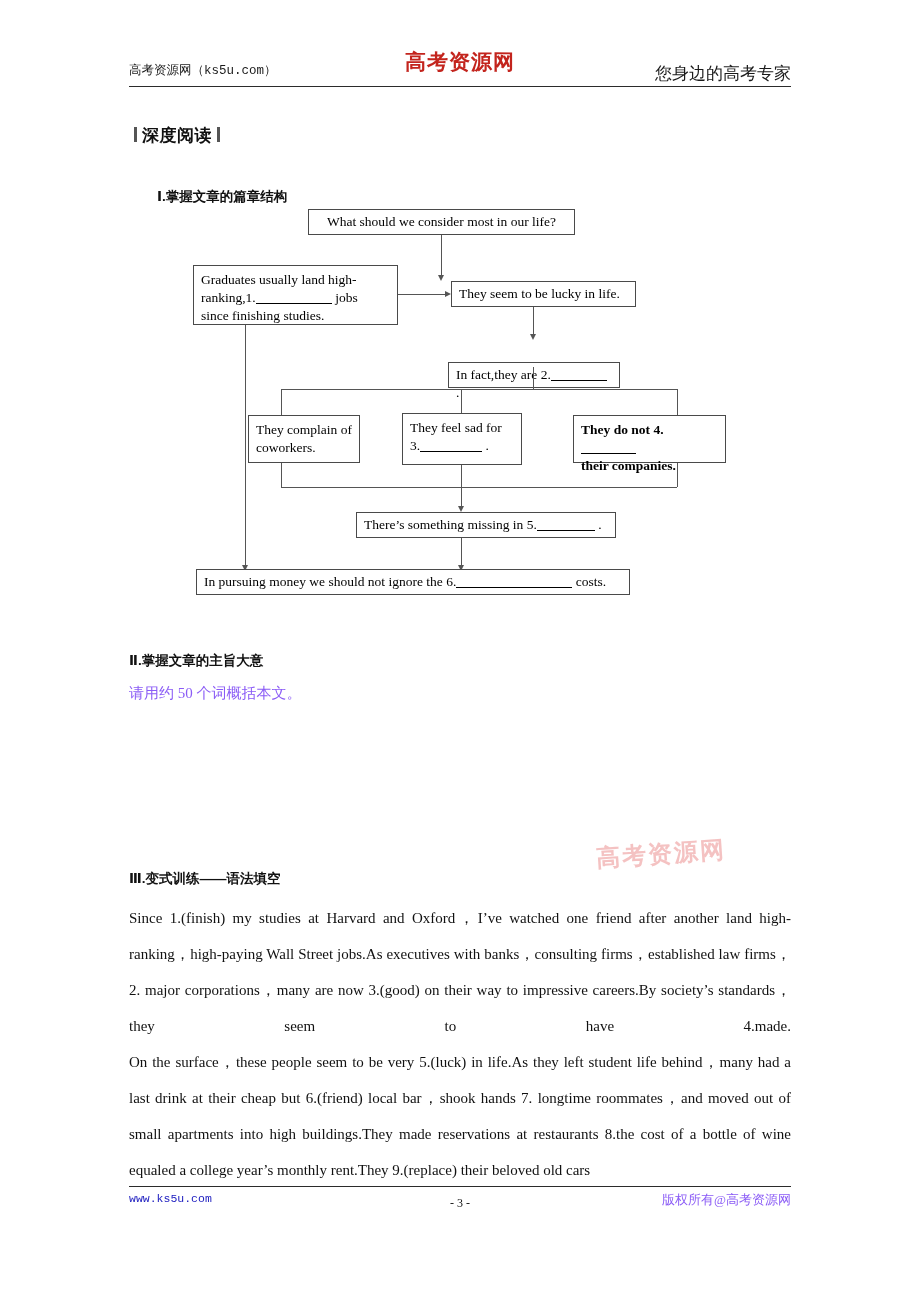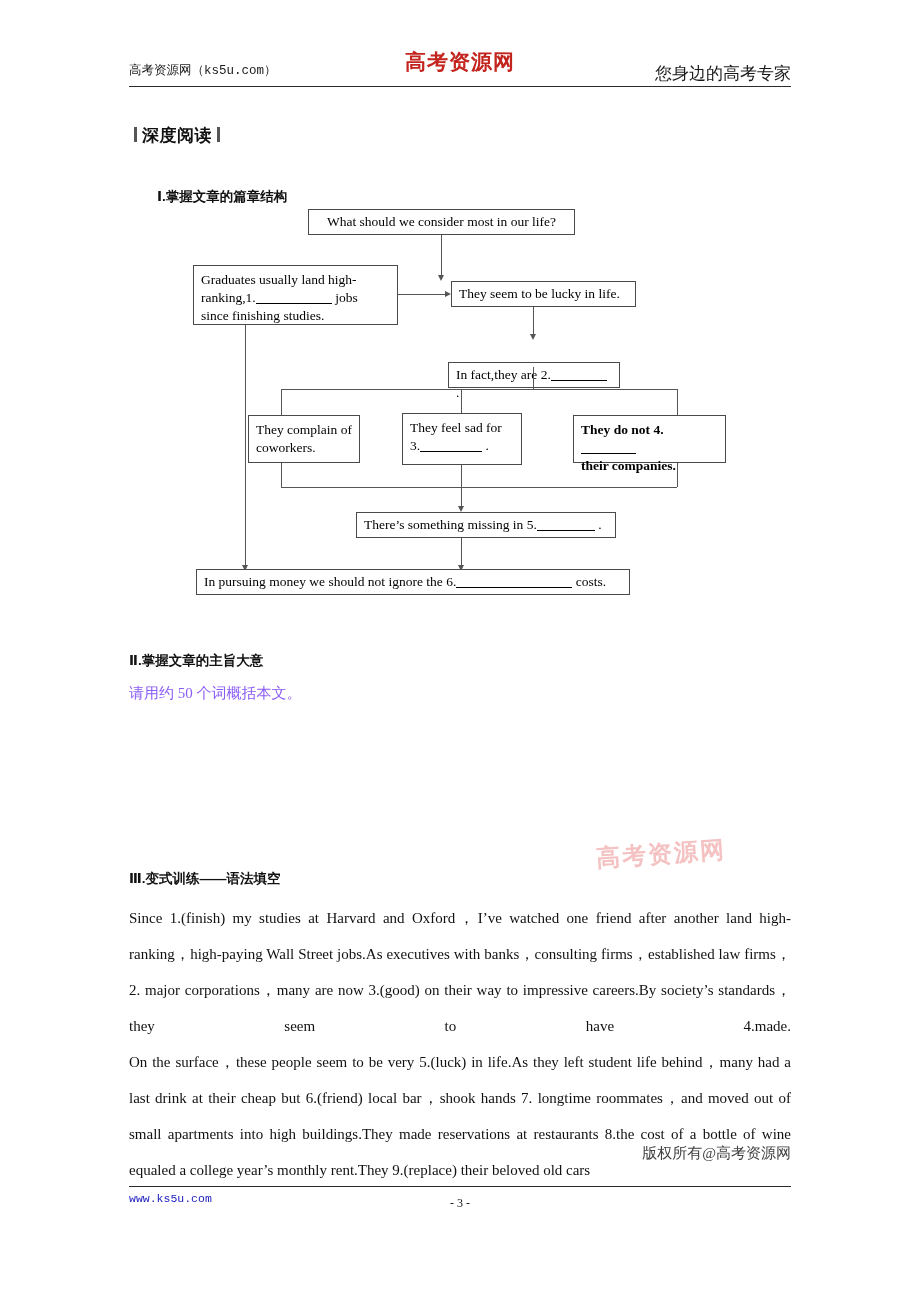--- a/index.html
+++ b/index.html
@@ -177,23 +177,23 @@
   }
   .ftr-center {
     position: absolute;
     left: 0; right: 0; top: 1196px;
     text-align: center;
     font-size: 12px;
     color: #111;
   }
   .ftr-right {
     position: absolute;
-    right: 129px; top: 1144px;
-    font-size: 15px;
-    color: #404040;
+    right: 129px; top: 1191px;
+    font-size: 13px;
+    color: #8b5cf6;
     white-space: nowrap;
   }
 </style>
 </head>
 <body>
 
 <div class="page">
 
   <div class="hdr-left">高考资源网（ks5u.com）</div>
   <div class="hdr-logo">高考资源网</div>

